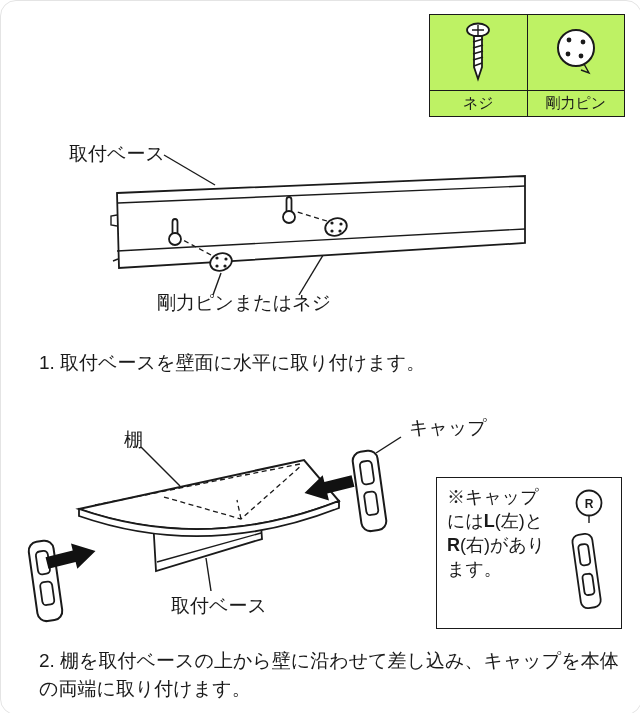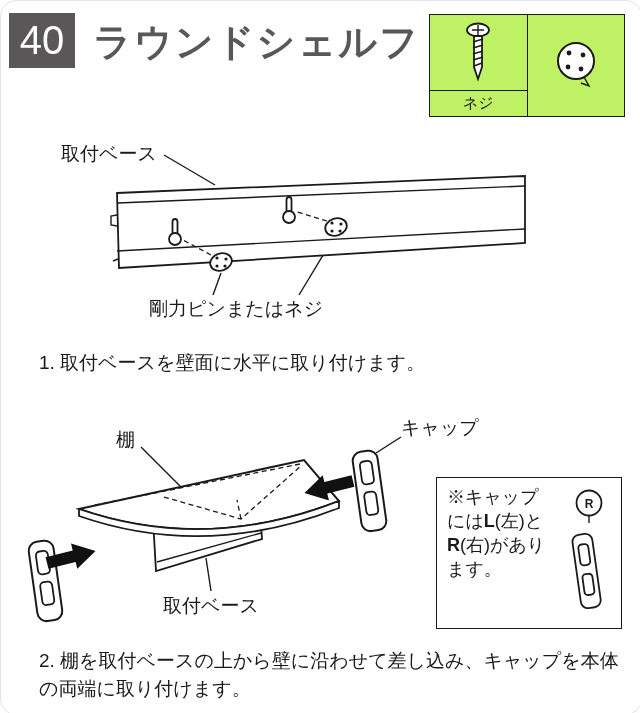--- a/index.html
+++ b/index.html
@@ -24,23 +24,23 @@
   .part-cell { flex:1; display:flex; flex-direction:column; }
   .part-cell + .part-cell { border-left:1.5px solid #1a1a1a; }
   .part-icon { flex:1; display:flex; align-items:center; justify-content:center; }
   .part-label {
     height:25px; border-top:1.5px solid #1a1a1a; display:flex;
     align-items:center; justify-content:center; font-size:15px;
   }
   .diagram { position:absolute; left:0; width:640px; }
   #diagram1 { top:138px; height:205px; }
   #diagram2 { top:400px; height:242px; }
-  .dlabel { position:absolute; font-size:19px; white-space:nowrap; }
+  .dlabel { position:absolute; font-size:19px; white-space:nowrap;margin-left:8px; }
   #label-base1 { left:60px; top:2px; }
-  #label-pins  { left:148px; top:157px; }
+  #label-pins  { left:148px; top:151px; }
   #label-shelf { left:115px; top:26px; }
   #label-cap   { left:400px; top:14px; }
   #label-base2 { left:162px; top:192px; }
   .step { position:absolute; left:38px; margin:0; font-size:19px; }
   #step1 { top:349px; }
   #step2 { top:646px; width:582px; line-height:1.45; }
   .note-box {
     position:absolute; left:435px; top:76px; width:186px; height:152px;
     border:1.5px solid #1a1a1a; box-sizing:border-box; background:#fff;
     padding:8px 4px 6px 10px; display:flex; gap:2px;
@@ -53,22 +53,20 @@
   svg .fw2  { stroke:#1a1a1a; stroke-width:2;   fill:#fff; }
   svg .dash { stroke:#1a1a1a; stroke-width:1.3; fill:none; stroke-dasharray:5 3.5; }
   svg .dot  { fill:#1a1a1a; stroke:none; }
   svg .arrow{ fill:#111; stroke:none; }
 </style>
 </head>
 <body>
 
 <div class="page">
 
-  <div class="num-badge">40</div>
-  <div class="title">ラウンドシェルフ</div>
 
   <div class="parts-box">
     <div class="part-cell">
       <div class="part-icon">
         <svg width="52" height="64" viewBox="0 0 52 64">
           <ellipse cx="26" cy="9" rx="11" ry="6.5" class="fw"></ellipse>
           <line x1="26" y1="4" x2="26" y2="14" class="ln"></line>
           <line x1="20" y1="9" x2="32" y2="9" class="ln"></line>
           <path class="fw" d="M22,15 L22,46 L26,58 L30,46 L30,15 Z"></path>
           <line x1="21" y1="21" x2="31" y2="18" class="ln"></line>
@@ -84,20 +82,21 @@
       <div class="part-icon">
         <svg width="56" height="64" viewBox="0 0 56 64">
           <circle cx="28" cy="27" r="18" class="fw2"></circle>
           <circle cx="21" cy="19" r="2.4" class="dot"></circle>
           <circle cx="35" cy="21" r="2.4" class="dot"></circle>
           <circle cx="20" cy="33" r="2.4" class="dot"></circle>
           <circle cx="33" cy="35" r="2.4" class="dot"></circle>
           <path class="ln" d="M36,43 L41,52 L33,49"></path>
         </svg>
       </div>
+      <div class="part-label">剛力ピン</div>
     </div>
   </div>
 
   <div class="diagram" id="diagram1">
     <svg width="640" height="205" viewBox="0 0 640 205">
       <g>
         <line x1="163" y1="16" x2="214" y2="46" class="ln"></line>
         <line x1="212" y1="156" x2="220" y2="134" class="ln"></line>
         <line x1="298" y1="156" x2="333" y2="98" class="ln"></line>
       </g>

